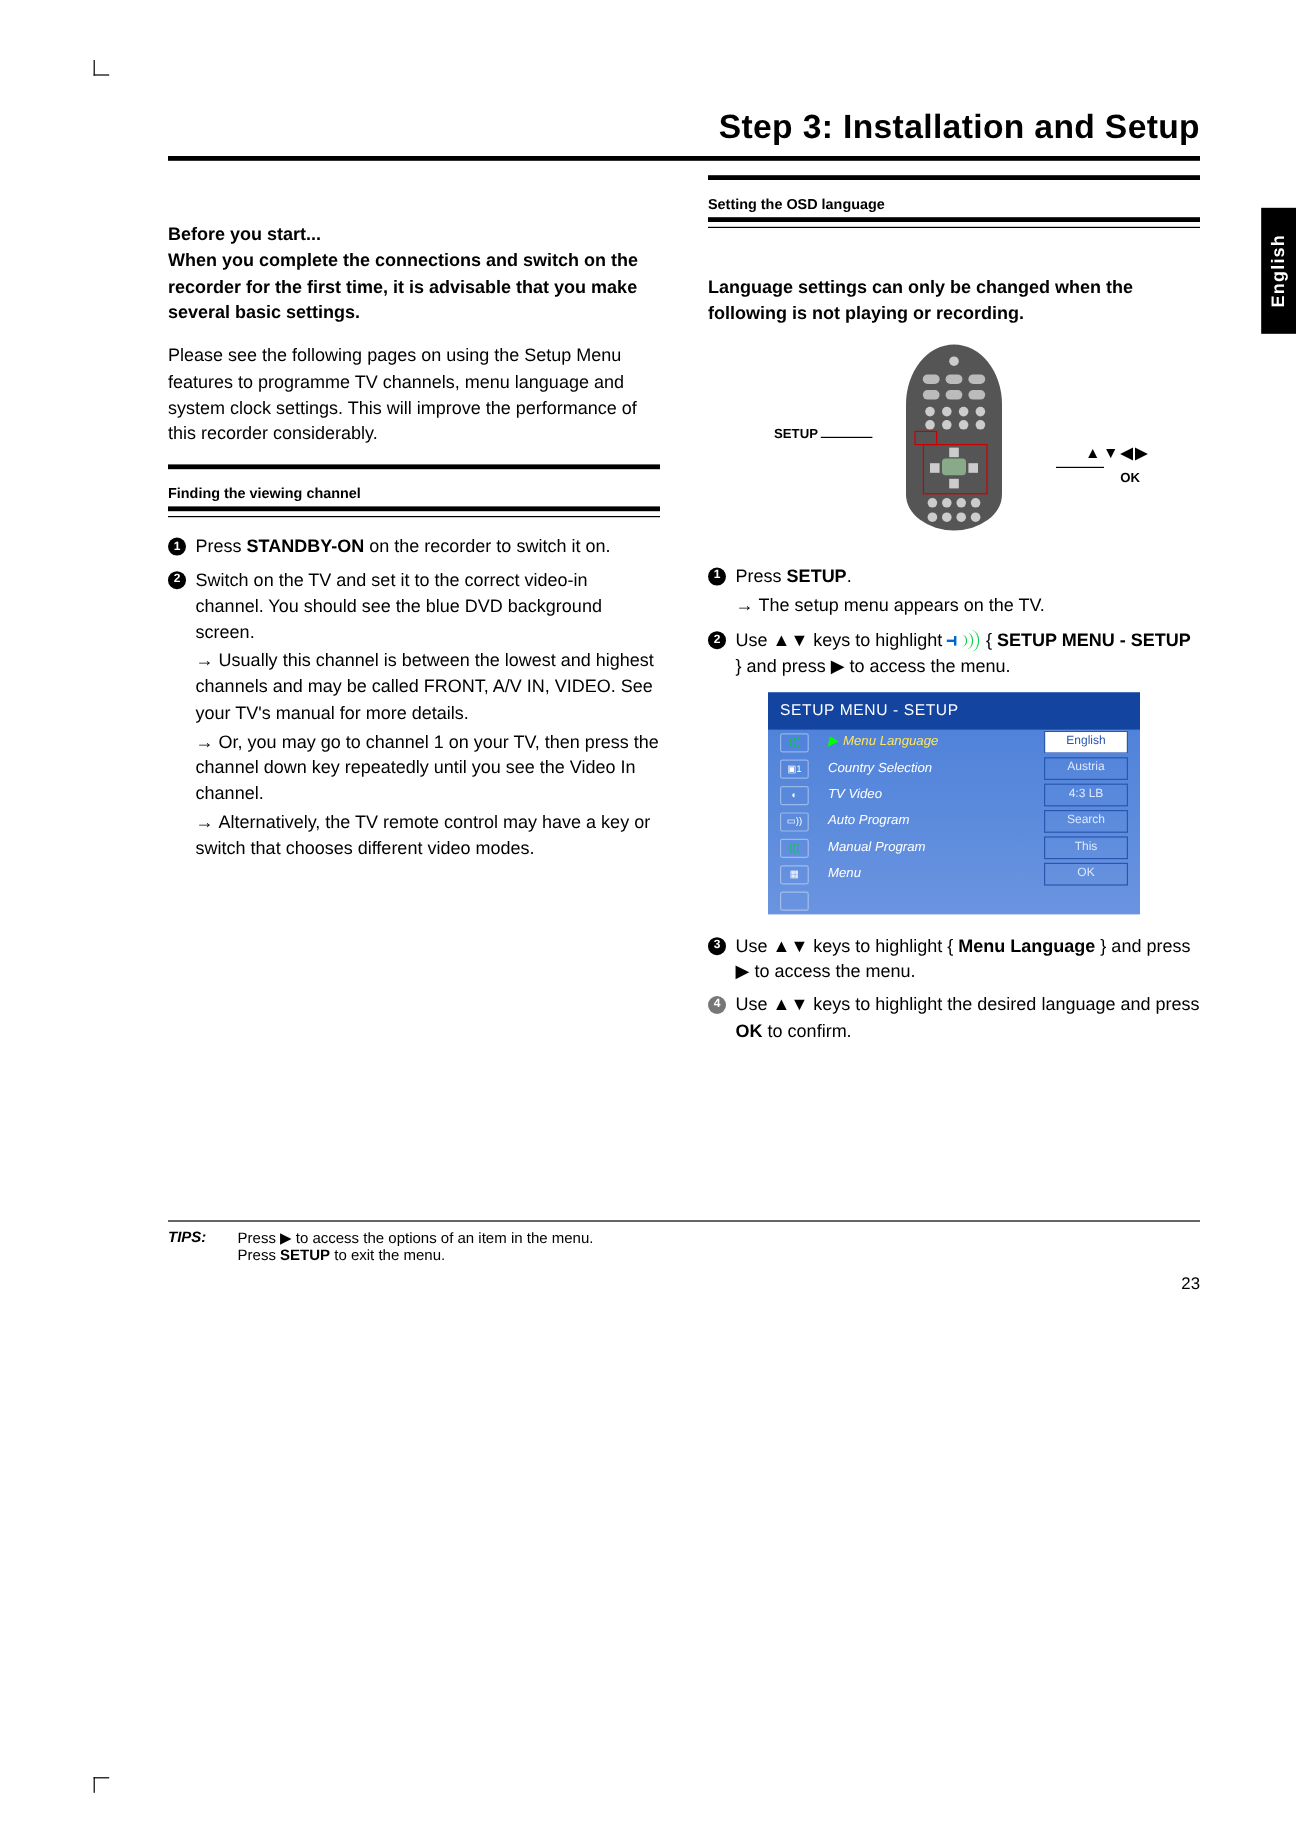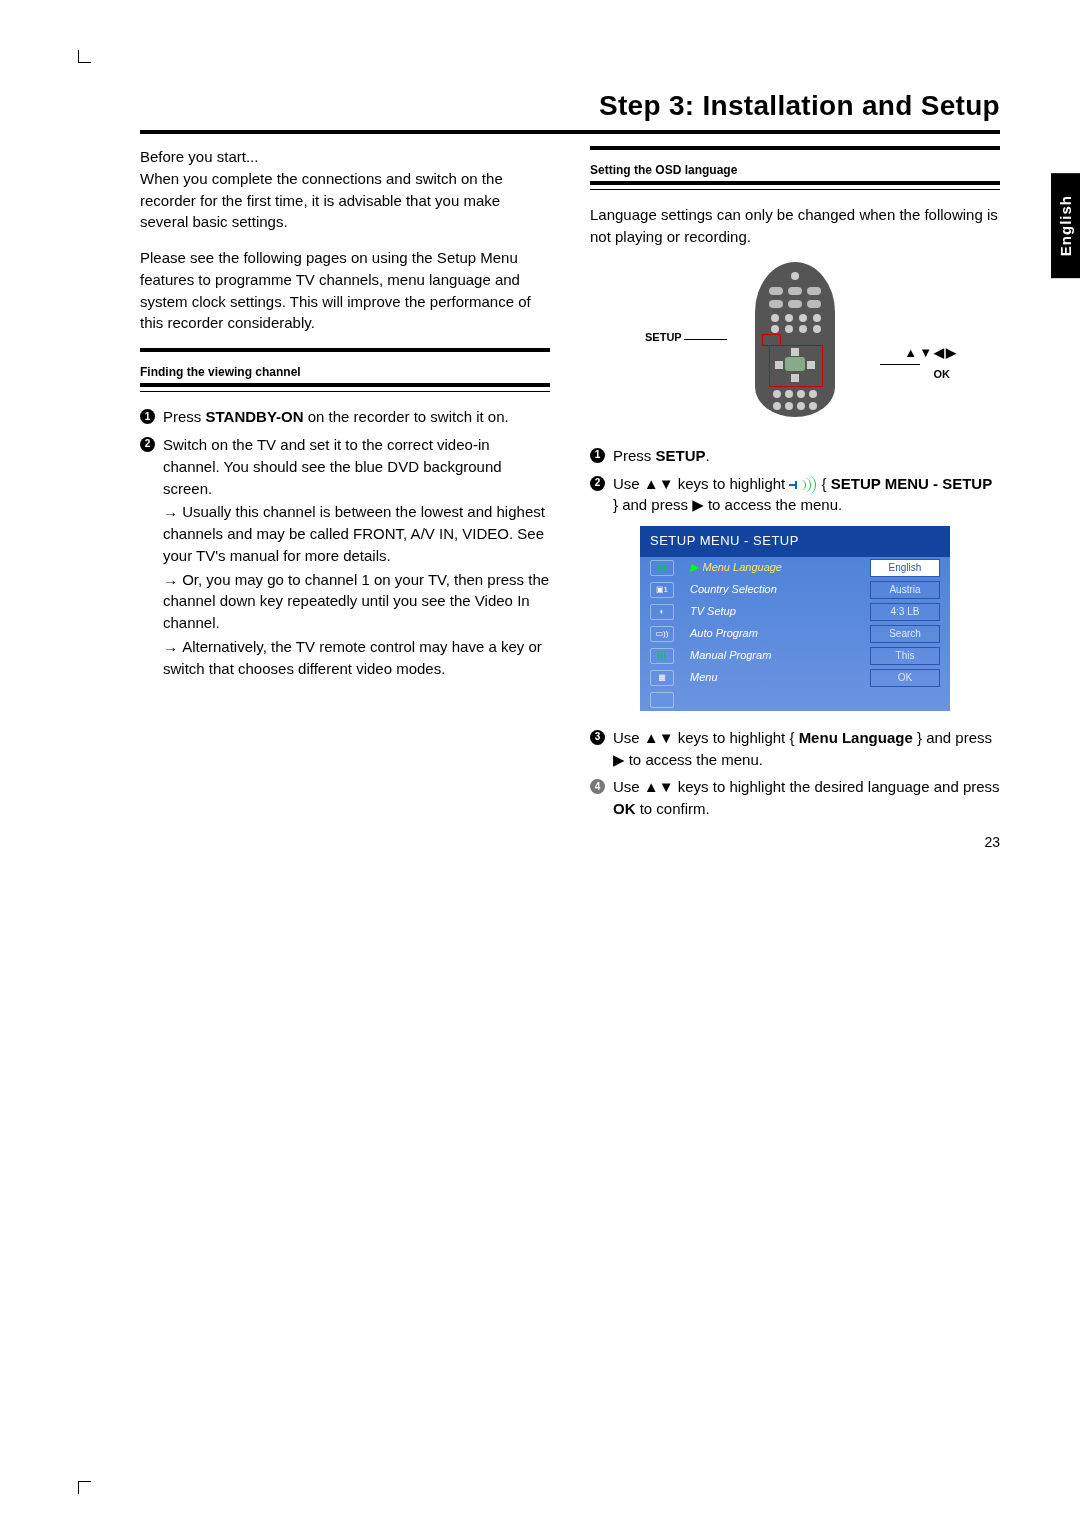--- a/index.html
+++ b/index.html
@@ -48,21 +48,21 @@
   }
   .columns {
     display: flex;
     gap: 40px;
   }
   .col {
     flex: 1;
     line-height: 1.45;
     font-size: 15px;
   }
-  .bold { font-weight: normal; }
+  .bold { font-weight: bold; margin-top: 39px; }
   .section-title {
     font-size: 12px;
     font-weight: bold;
     margin: 10px 0 2px 0;
   }
   .double-rule {
     border-top: 4px solid #000;
     border-bottom: 1px solid #000;
     height: 4px;
     margin-bottom: 14px;
@@ -326,21 +326,21 @@
           <div class="bot-row bot2 b1"></div><div class="bot-row bot2 b2"></div><div class="bot-row bot2 b3"></div><div class="bot-row bot2 b4"></div>
         </div>
         <div class="label-line-nav"></div>
         <span class="label-arrows">▲▼◀▶</span>
         <span class="label-ok">OK</span>
       </div>
 
       <div id="right-items-1">
           <div class="num-item">
             <span class="circlenum">1</span>
-    <div class="num-body">Press <b>SETUP</b>.</div>
+    <div class="num-body">Press <b>SETUP</b>.<div class="arrow-line">The setup menu appears on the TV.</div></div>
           </div>
           <div class="num-item">
             <span class="circlenum">2</span>
     <div class="num-body">Use ▲▼ keys to highlight <span class="slider-icon"><span class="arc1"></span><span class="arc2"></span><span class="arc3"></span></span> { <b>SETUP MENU - SETUP</b> } and press ▶ to access the menu.</div>
           </div>
         </div>
 
       <div class="osd-menu">
         <div class="osd-header">SETUP MENU - SETUP</div>
         <div id="osd-rows">
@@ -361,21 +361,21 @@
               </div>
     <div class="osd-label-col">Country Selection</div>
     <div class="osd-val-col">Austria</div>
             </div>
             <div class="osd-row">
               <div class="osd-icon-col">
                 <div class="osd-icon">
                   <span style="font-size:8px">◐</span>
                 </div>
               </div>
-    <div class="osd-label-col">TV Setup</div>
+    <div class="osd-label-col">TV Video</div>
     <div class="osd-val-col">4:3 LB</div>
             </div>
             <div class="osd-row">
               <div class="osd-icon-col">
                 <div class="osd-icon">
                   <span style="font-size:8px">▭))</span>
                 </div>
               </div>
     <div class="osd-label-col">Auto Program</div>
     <div class="osd-val-col">Search</div>
@@ -412,14 +412,21 @@
     <div class="num-body">Use ▲▼ keys to highlight { <b>Menu Language</b> } and press ▶ to access the menu.</div>
           </div>
           <div class="num-item">
             <span class="circlenum grey">4</span>
     <div class="num-body">Use ▲▼ keys to highlight the desired language and press <b>OK</b> to confirm.</div>
           </div>
         </div>
     </div>
   </div>
 
+  <div class="tips">
+    <span class="tips-label">TIPS:</span>
+    <span>
+      <span>Press ▶ to access the options of an item in the menu.</span><br>
+      <span id="tips-line2">Press <b>SETUP</b> to exit the menu.</span>
+    </span>
+  </div>
   <div class="page-num">23</div>
 </div>
 
 </body></html>

